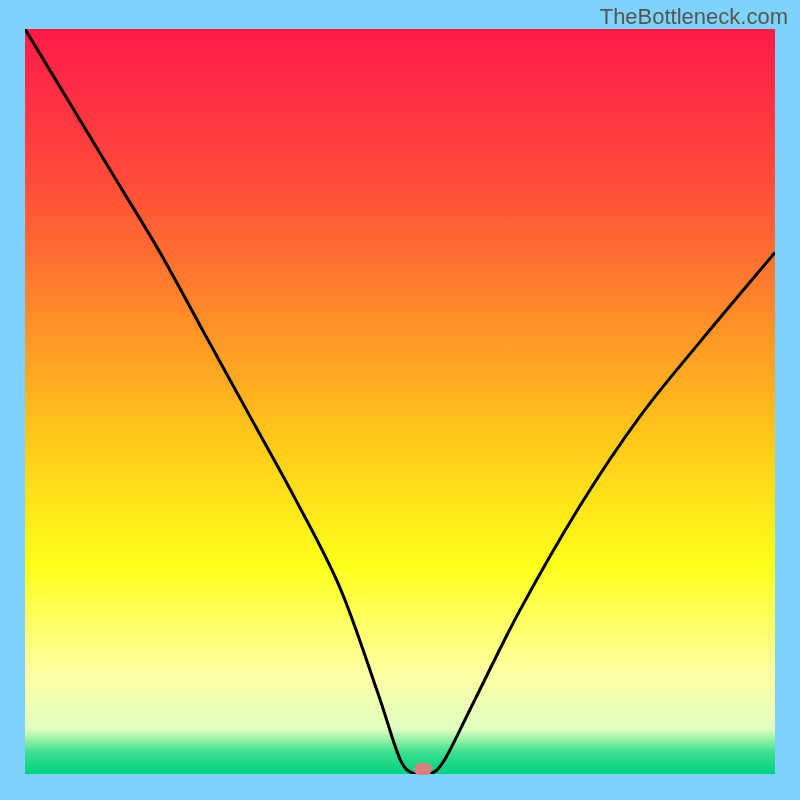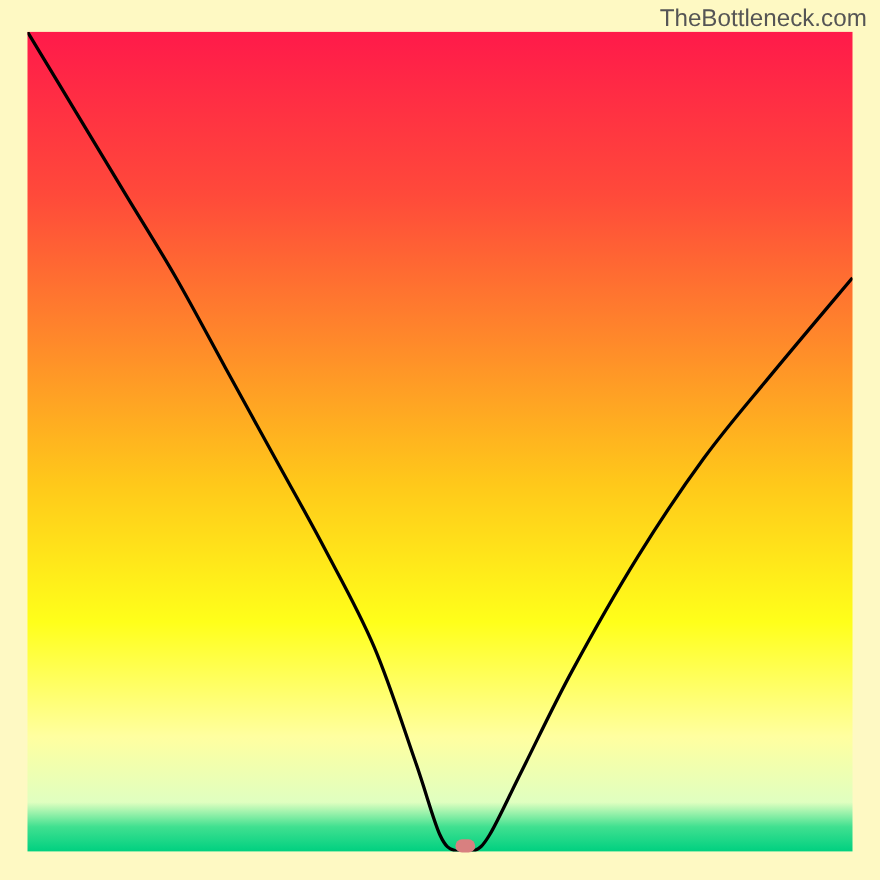--- a/index.html
+++ b/index.html
@@ -4,21 +4,21 @@
 <style>
   body {
     margin: 0;
     padding: 0;
     background: #fff;
   }
   .chart-container {
     width: 800px;
     height: 800px;
     position: relative;
-    background: #fef9c3;
+    background: #7dd3fc;
   }
   .watermark {
     position: absolute;
     top: 4px;
     right: 12px;
     color: #555;
     font-family: Arial, Helvetica, sans-serif;
     font-size: 22px;
     z-index: 10;
   }

